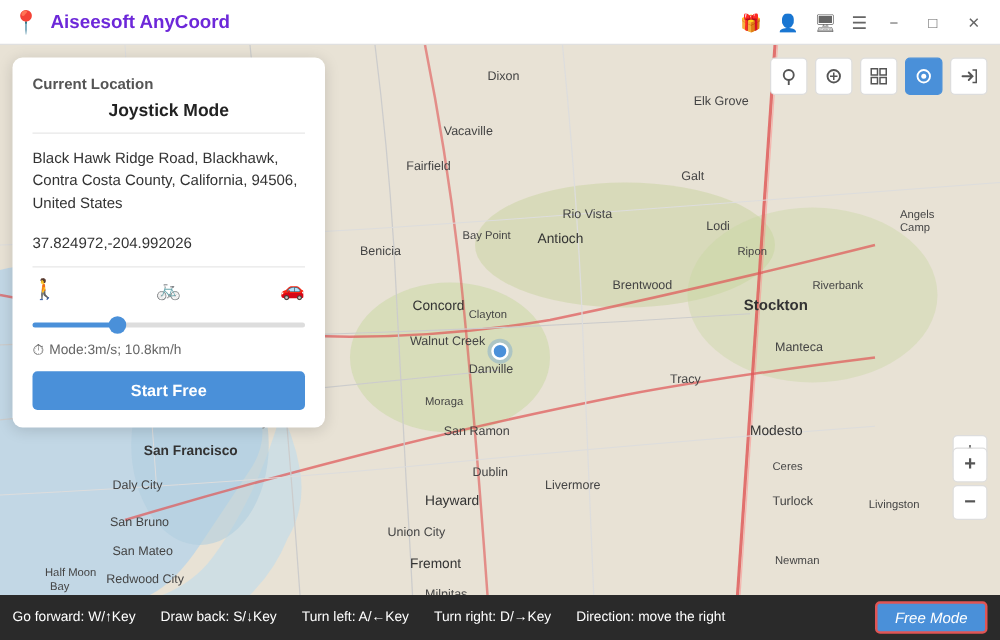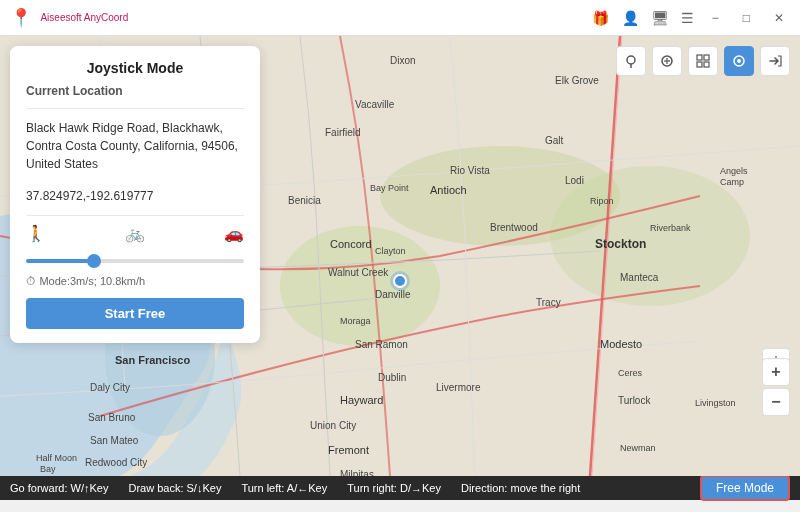--- a/index.html
+++ b/index.html
@@ -5,21 +5,21 @@
     * { margin: 0; padding: 0; box-sizing: border-box; }
     body { width: 800px; height: 512px; overflow: hidden; font-family: 'Segoe UI', Arial, sans-serif; font-size: 13px; background: #f0f0f0; }
 
     
     #titlebar {
       display: flex; align-items: center; justify-content: space-between;
       background: #fff; height: 36px; padding: 0 10px;
       border-bottom: 1px solid #e0e0e0; position: relative; z-index: 100;
     }
     #titlebar-left { display: flex; align-items: center; gap: 8px; }
-    #titlebar-title { font-size: 10px; color: #be185d; font-weight: 400; }
+    #titlebar-title { font-size: 15px; color: #6d28d9; font-weight: 700; }
     #titlebar-right { display: flex; align-items: center; gap: 12px; }
     .titlebar-icon { color: #666; font-size: 14px; cursor: pointer; }
     .win-btn { font-size: 12px; color: #666; cursor: pointer; padding: 2px 6px; }
 
     
     #map-area {
       position: relative; width: 800px; height: 440px; overflow: hidden;
       background: #e8e0d5;
     }
 
@@ -98,30 +98,30 @@
     
     #map-marker {
       position: absolute; width: 14px; height: 14px;
       background: #4a90d9; border-radius: 50%; border: 2px solid #fff;
       box-shadow: 0 0 0 3px rgba(74,144,217,0.3);
       left: 400px; top: 245px; z-index: 40; transform: translate(-50%, -50%);
     }
 
     
     #statusbar {
-      height: 24px; background: #2a2a2a; display: flex; align-items: center;
+      height: 36px; background: #2a2a2a; display: flex; align-items: center;
       justify-content: space-between; padding: 0 10px;
     }
     #statusbar-keys { display: flex; gap: 20px; }
     .status-key { font-size: 11px; color: #ccc; }
     .status-key span { color: #fff; }
     #statusbar-btns { display: flex; gap: 6px; }
     .status-mode-btn {
       padding: 4px 14px; border-radius: 4px; font-size: 12px;
-      cursor: pointer; border: none; font-weight: 500;
+      cursor: pointer; border: none; font-weight: 500; font-style: italic;
     }
     .status-mode-btn.active { background: #4a90d9; color: #fff; border: 2px solid #e05555; }
     .status-mode-btn.inactive { background: #555; color: #ccc; border: 2px solid transparent; }
 
     
   </style>
 </head>
 <body>
 
 <div id="titlebar">
@@ -311,25 +311,25 @@
     </div>
     <div class="map-tool-btn" title="Export">
       <svg width="14" height="14" viewBox="0 0 14 14" fill="none">
         <path d="M2 7 H10 M7 4 L10 7 L7 10" stroke="#555" stroke-width="1.5" stroke-linecap="round"></path>
         <path d="M10 2 H13 V12 H10" stroke="#555" stroke-width="1.2"></path>
       </svg>
     </div>
   </div>
 
   <div id="panel">
+    <div id="panel-subtitle">Current Location</div>
     <div id="panel-title">Joystick Mode</div>
-    <div id="panel-subtitle">Current Location</div>
     <hr id="panel-divider">
     <div id="panel-address">Black Hawk Ridge Road, Blackhawk, Contra Costa County, California, 94506, United States</div>
-    <div id="panel-coords">37.824972,-192.619777</div>
+    <div id="panel-coords">37.824972,-204.992026</div>
     <hr id="panel-divider2" style="border:none;border-top:1px solid #e8e8e8;margin:8px 0;">
     
     
     <div id="speed-modes">
       <span class="speed-mode-icon active" title="Walk">🚶</span>
       <span class="speed-mode-icon" title="Bike">🚲</span>
       <span class="speed-mode-icon" title="Car">🚗</span>
     </div>
 
     

